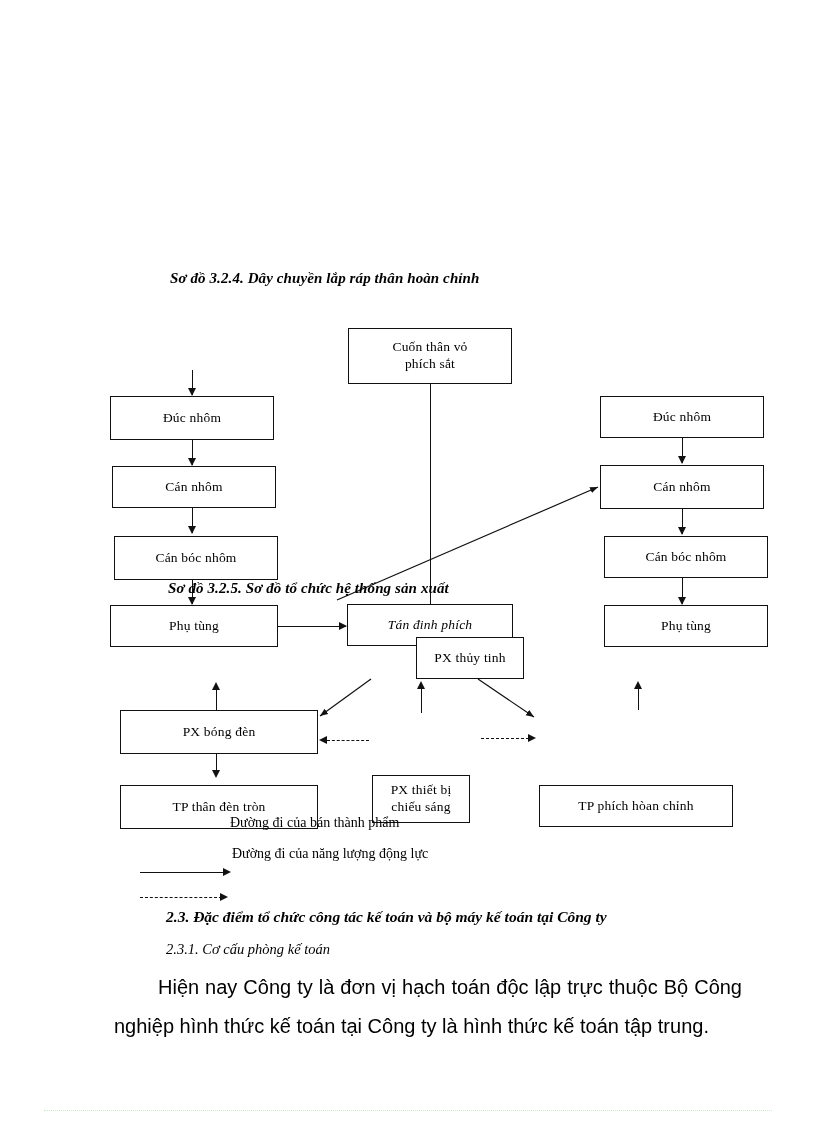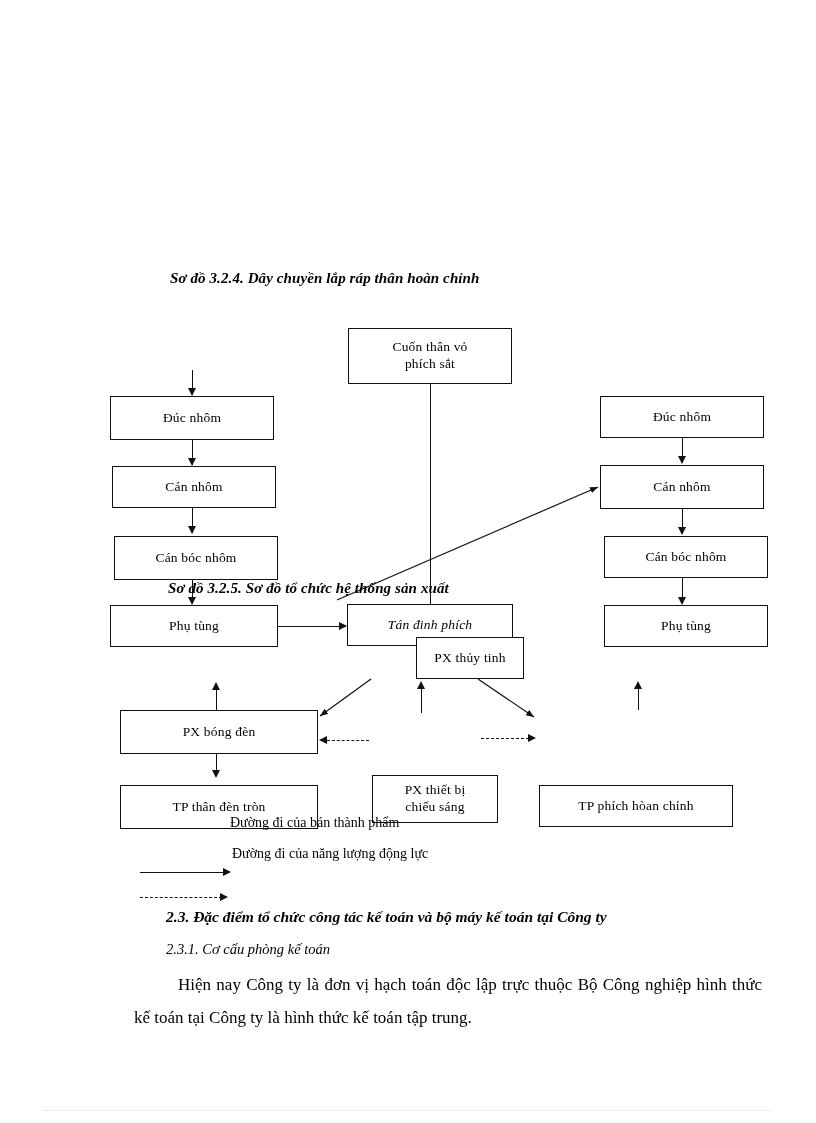--- a/index.html
+++ b/index.html
@@ -120,26 +120,25 @@
   }
   .heading3 {
     position: absolute;
     font-family: "Liberation Serif", "DejaVu Serif", serif;
     font-style: italic;
     font-size: 14.5px;
     white-space: nowrap;
   }
   .body-par {
     position: absolute;
-    font-family: Liberation Serif, serif;
-    font-size: 17px;
+    font-family: Liberation Sans, sans-serif;
+    font-size: 20px;
     line-height: 1.95;
     text-align: justify;
     text-indent: 44px;
-    margin-left: 20px;
   }
   .footer-rule {
     position: absolute;
     left: 44px;
     width: 728px;
     height: 0;
     border-top: 1px dotted #cfe6cf;
   }
 </style>
 </head>
@@ -229,21 +228,21 @@
   <div class="hline dashed" style="left:327px; top:740px; width:42px;"></div>
   <div class="arrow-left" style="left:319px; top:735.5px;"></div>
   <div class="hline dashed" style="left:481px; top:738px; width:48px;"></div>
   <div class="arrow-right" style="left:528px; top:733.5px;"></div>
 
   <div class="vline" style="left:216px; top:754px; height:22px;"></div>
   <div class="arrow-down" style="left:211.5px; top:770px;"></div>
 
   <div class="nbox" style="left:120px; top:785px; width:198px; height:44px;">TP thân đèn tròn</div>
 
-  <div class="nbox two-line" style="left:372px; top:775px; width:126px; height:48px;justify-content:center;">
+  <div class="nbox two-line" style="left:372px; top:775px; width:98px; height:48px;justify-content:center;">
     <span style="display:block;">
       <span>PX thiết bị</span><br>
       <span>chiếu sáng</span>
     </span>
   </div>
 
   <div class="nbox" style="left:539px; top:757px; width:194px; height:42px;margin-top:28px;">TP phích hòan chỉnh</div>
 
   <div class="legend-label" style="left:230px; top:815px;">Đường đi của bán thành phẩm</div>
 

